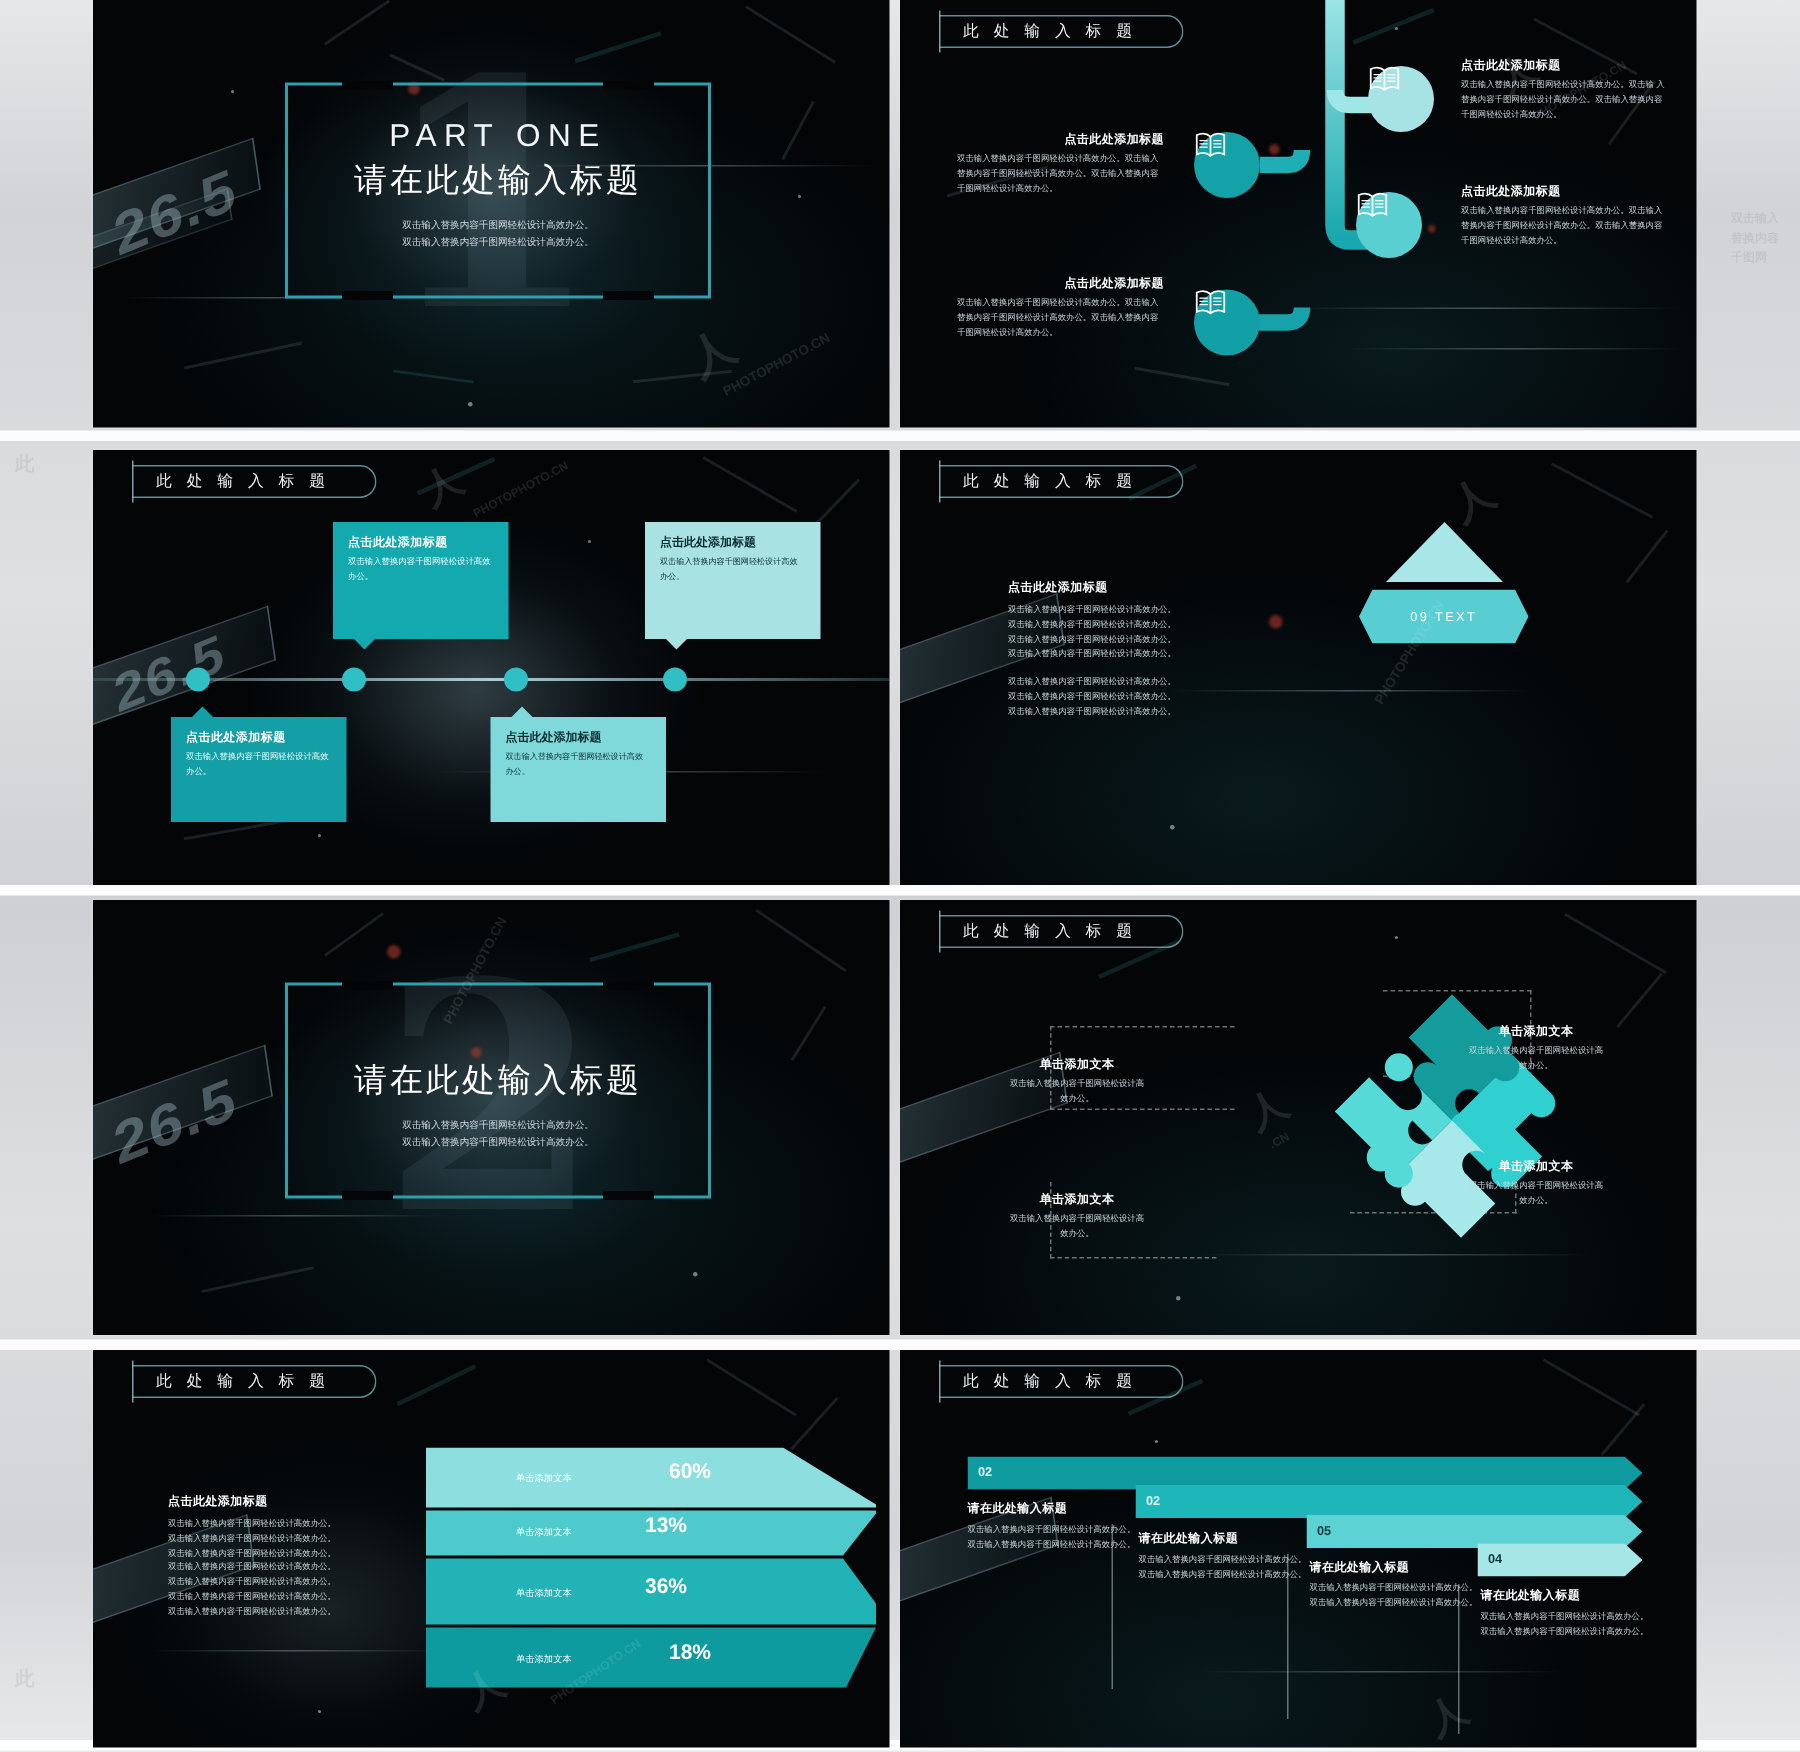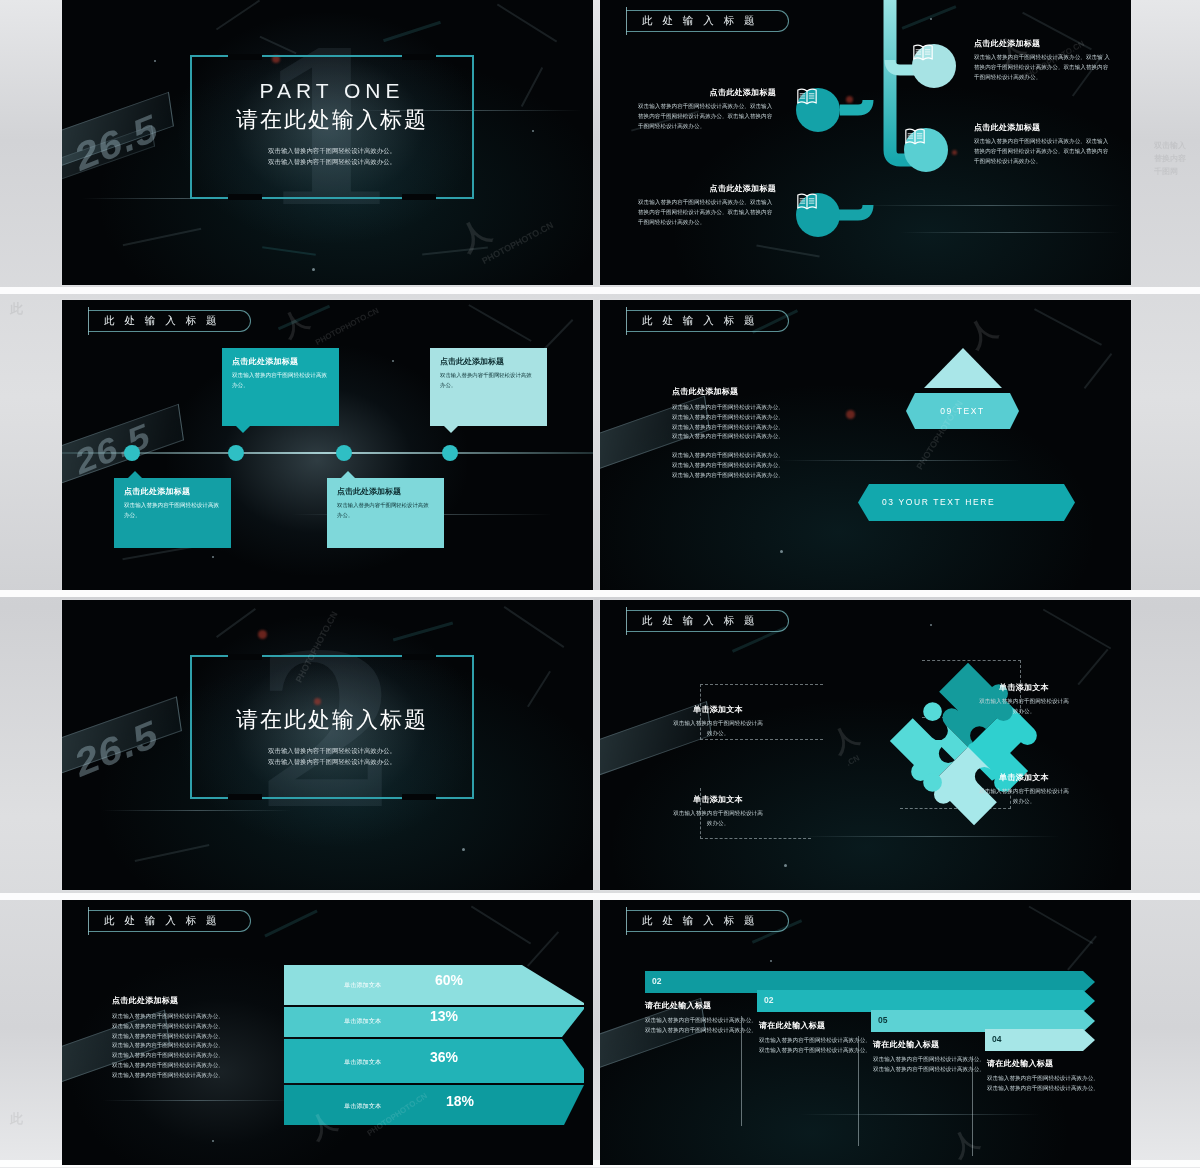--- a/index.html
+++ b/index.html
@@ -332,26 +332,20 @@
       <svg width="78" height="40" viewBox="0 0 78 40">
         <polygon points="39,0 78,40 0,40" fill="#a9e6e8"></polygon>
       </svg>
     </div>
     <div class="pyr" style="left:306px;top:93px;">
       <svg width="113" height="36" viewBox="0 0 113 36">
         <polygon points="9,0 104,0 113,18 104,36 9,36 0,18" fill="#58cdd2"></polygon>
       </svg>
       <div class="pyr-txt" style="top:13px;">09  TEXT</div>
     </div>
-    <div class="pyr" style="left:258px;top:184px;">
-      <svg width="217" height="37" viewBox="0 0 217 37">
-        <polygon points="11,0 206,0 217,18.5 206,37 11,37 0,18.5" fill="#12a8ad"></polygon>
-      </svg>
-      <div class="pyr-txt" style="top:13px;text-align:left;padding-left:24px;">03  YOUR TEXT HERE</div>
-    </div>
     <div class="wm" style="left:368px;top:14px;font-size:28px;transform:rotate(-30deg);">人</div>
     <div class="wm" style="left:300px;top:130px;font-size:9px;transform:rotate(-58deg);">PHOTOPHOTO.CN</div>
   </section>
 
   <section class="slide col-l row-2">
     <div class="bgart">
       <div class="glow"></div>
         <div class="glow2"></div>
       <div class="bigfig">2</div>
       <div class="plate" style="left:-10px;top:118px;width:126px;height:34px;"></div>
@@ -468,21 +462,21 @@
       </p>
     </div>
 
     <svg style="position:absolute;left:222px;top:65px;" width="300" height="165" viewBox="0 0 300 165">
       <polygon points="0,0 238,0 300,38 300,40 0,40" fill="#8ddfdf"></polygon>
       <polygon points="0,42 300,42 300,44 278,72 0,72" fill="#4ecacc"></polygon>
       <polygon points="0,74 278,74 300,104 300,118 0,118" fill="#22b3b7"></polygon>
       <polygon points="0,120 300,120 280,160 0,160" fill="#0d9b9f"></polygon>
     </svg>
     <span class="fn-label" style="left:282px;top:81px;">单击添加文本</span>
-    <span class="fn-pct" style="left:373px;top:72px;">60%</span>
+    <span class="fn-pct" style="left:384px;top:72px;">60%</span>
     <span class="fn-label" style="left:282px;top:117px;">单击添加文本</span>
     <span class="fn-pct" style="left:368px;top:108px;">13%</span>
     <span class="fn-label" style="left:282px;top:158px;">单击添加文本</span>
     <span class="fn-pct" style="left:368px;top:149px;">36%</span>
     <span class="fn-label" style="left:282px;top:202px;">单击添加文本</span>
     <span class="fn-pct" style="left:384px;top:193px;">18%</span>
 
     <div class="wm" style="left:248px;top:208px;font-size:26px;transform:rotate(-28deg);">人</div>
     <div class="wm" style="left:300px;top:210px;font-size:8px;transform:rotate(-34deg);">PHOTOPHOTO.CN</div>
   </section>

